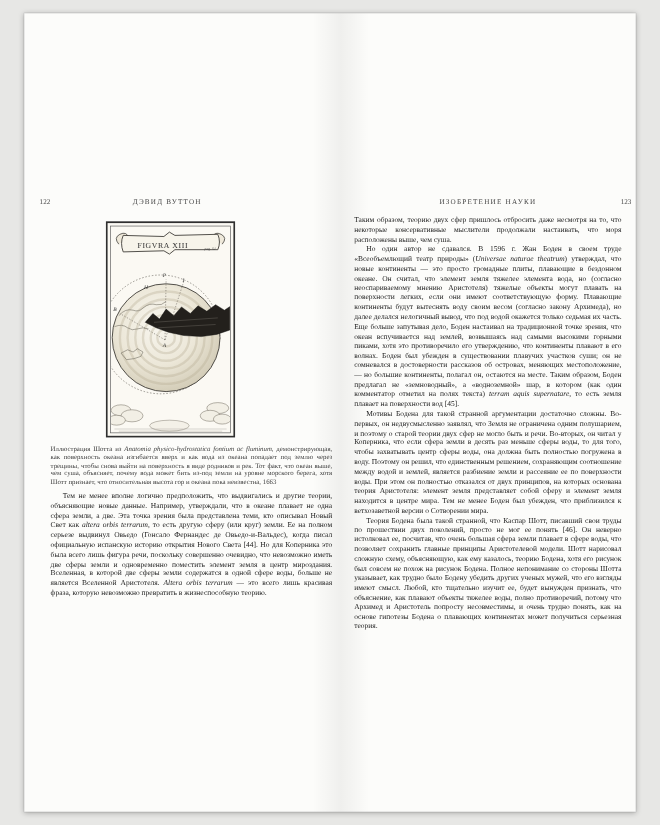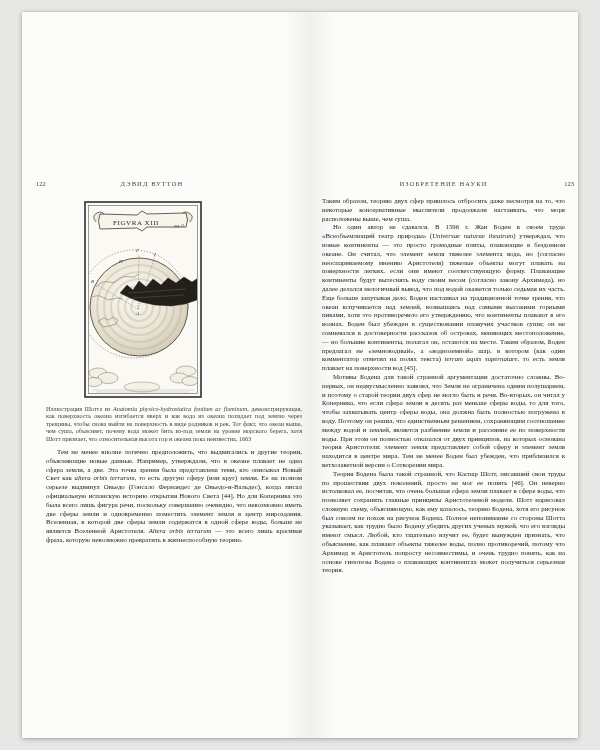--- a/index.html
+++ b/index.html
@@ -26,21 +26,21 @@
     white-space:nowrap;
   }
   .runhead-left{left:2px;width:256px;}
   .runhead-right{left:300px;width:243px;}
   .folio{
     position:absolute;top:167px;height:9px;line-height:9px;
     font-size:6.5px;color:#454545;
   }
   .folio-left{left:14px;}
   .folio-right{right:4px;text-align:right;}
-  .engraving{position:absolute;left:62px;top:189px;width:118px;height:197px;margin:0;}
+  .engraving{position:absolute;left:74px;top:189px;width:118px;height:197px;margin:0;}
   .caption{
     position:absolute;left:24px;top:393px;width:256px;
     font-size:6.2px;line-height:7.4px;color:#3d3d3d;
   }
   .bodytext{font-size:6.8px;line-height:8.8px;color:#232323;}
   .body-left{position:absolute;left:24px;top:436px;width:256px;}
   .body-right{position:absolute;left:300px;top:185px;width:243px;}
   .para{margin:0;padding:0;text-align:justify;}
   .para.indent{text-indent:11px;}
   .it{font-style:italic;}

